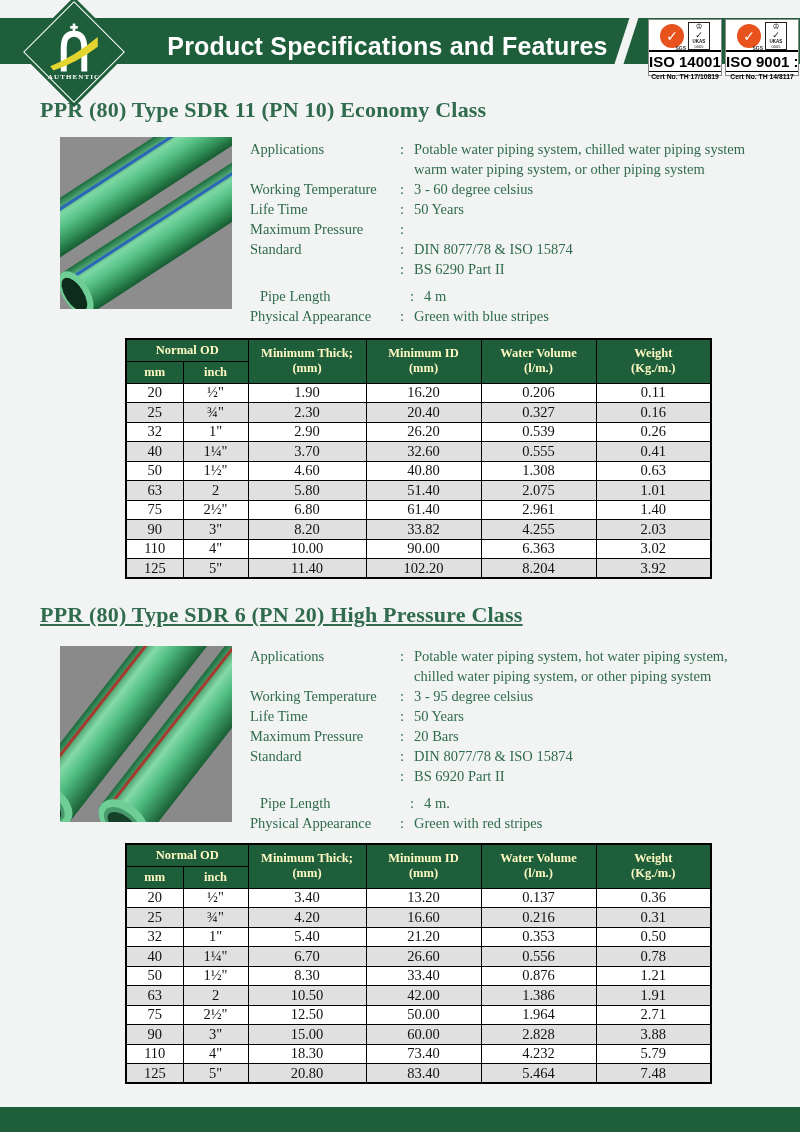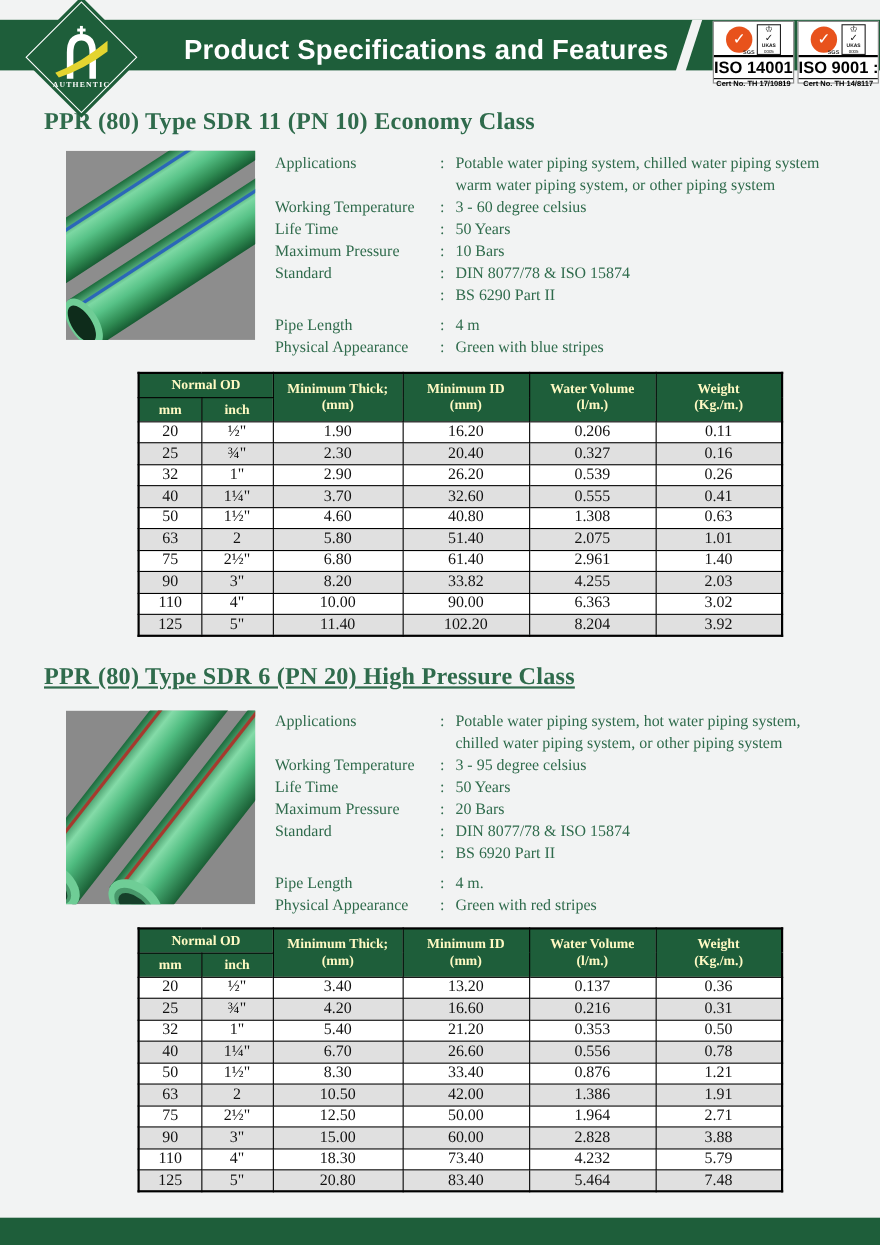--- a/index.html
+++ b/index.html
@@ -72,21 +72,21 @@
   #title-0 { top:97px; } #title-1 { top:602px;text-decoration:underline; }
 
   .pipe-wrap { position:absolute; left:60px; width:172px; }
   #image-0 { top:137px; height:172px; }
   #image-1 { top:646px; height:176px; }
   .pipe-wrap svg { display:block; }
 
   .spec-list { position:absolute; left:250px; width:548px; }
   #specs-0 { top:139px; } #specs-1 { top:646px; }
   .spec-row { display:flex; line-height:20px; color:var(--title-green); font-size:14.5px; white-space:nowrap; }
-  .spec-row:nth-child(8) { margin-top:7px; }
+  .spec-row:nth-child(8) { margin-top:7px;margin-left:10px; }
   .spec-label { width:150px; flex:0 0 150px; }
   .spec-sep { width:14px; flex:0 0 14px; text-align:left; }
   .spec-value { flex:1; }
 
   
   .table-wrap { position:absolute; left:125px; width:585px; }
   #table-0 { top:338px; } #table-1 { top:843px; }
   table.spec-table { border-collapse:collapse; border:2px solid #000; background:#ffffff; table-layout:fixed; width:585px; }
   .spec-table th, .spec-table td { border:1px solid #000; text-align:center; vertical-align:middle; }
   .spec-table th {
@@ -205,21 +205,20 @@
         <span class="spec-value">3 - 60 degree celsius</span>
       </div>
       <div class="spec-row">
         <span class="spec-label">Life Time</span>
         <span class="spec-sep">:</span>
         <span class="spec-value">50 Years</span>
       </div>
       <div class="spec-row">
         <span class="spec-label">Maximum Pressure</span>
         <span class="spec-sep">:</span>
-        <span class="spec-value">10 Bars</span>
       </div>
       <div class="spec-row">
         <span class="spec-label">Standard</span>
         <span class="spec-sep">:</span>
         <span class="spec-value">DIN 8077/78 &amp; ISO 15874</span>
       </div>
       <div class="spec-row">
         <span class="spec-label"></span>
         <span class="spec-sep">:</span>
         <span class="spec-value">BS 6290 Part II</span>

